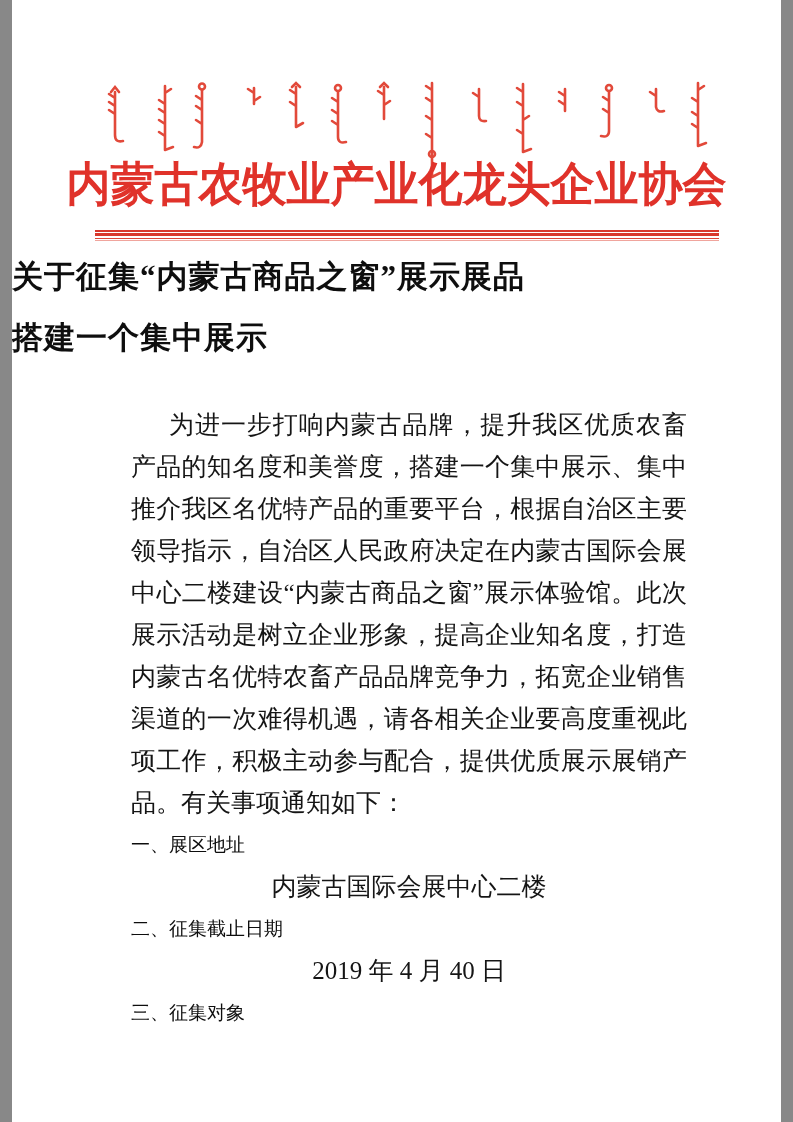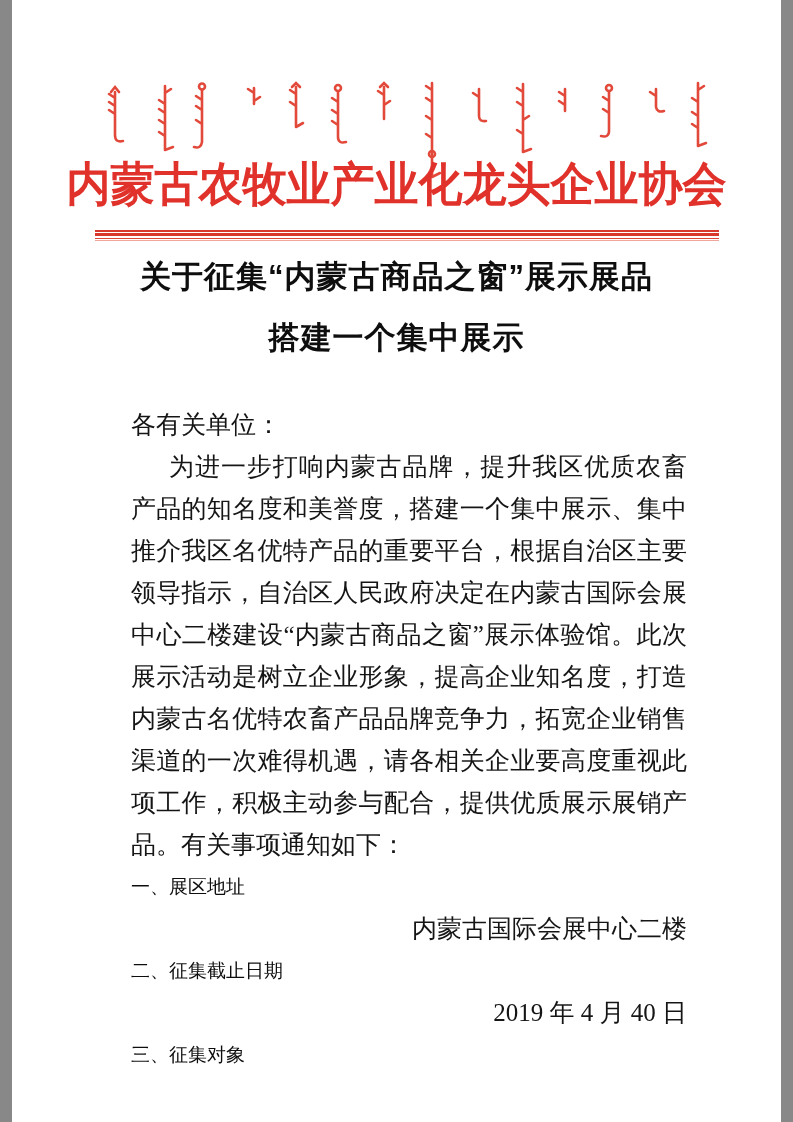--- a/index.html
+++ b/index.html
@@ -32,22 +32,21 @@
       #ffffff 1.5px, #ffffff 3px,
       #d8382c 3px, #d8382c 6px,
       #ffffff 6px, #ffffff 7.5px,
       #dd4437 7.5px, #dd4437 9px,
       #ffffff 9px, #ffffff 9.8px,
       #f0a59d 9.8px, #f0a59d 11px);
   }
   
   .doc-title{
     position:absolute;left:0;right:0;top:246px;
-    text-align:center;
-    font-family:Liberation Sans, sans-serif;
+    font-family:Liberation Serif, serif;
     font-weight:bold;
     font-size:31px;line-height:61px;
     color:#0e0e0e;
     letter-spacing:1px;
   }
   
   .body-text{
     position:absolute;left:119px;top:404px;width:556px;
     font-size:25px;line-height:42px;
     color:#151515;
@@ -56,21 +55,21 @@
   .body-text p, .body-text h3{margin:0;padding:0;font-weight:normal;}
   .salutation{text-align:left;}
   .main-para{text-align:justify;text-indent:38px;}
   .sec-heading{
     padding-left:38px;
     font-family:"Liberation Sans", sans-serif;
     font-weight:bold;
     font-size:19px;line-height:42px;
     color:#0d0d0d;
   }
-  .sec-content{padding-left:38px;text-align:right;}
+  .sec-content{padding-left:38px;text-align:center;}
 </style>
 </head>
 <body>
 
 <div class="page">
 
   <svg class="mongolian" viewBox="0 0 620 104" fill="none" stroke="#e2493a" stroke-width="2.6" stroke-linecap="round">
     <g stroke-width="2.6">
       <path d="M18,12 V55 M18,18 l-6,-4 M18,26 l-6,-4 M18,34 l-6,-4 M18,55 q0,8 8,6 M14,12 l4,-5 l4,5"></path>
       <path d="M68,6 V70 M68,13 l6,-4 M68,24 l-6,-4 M68,33 l-6,-4 M68,44 l-6,-4 M68,56 l-6,-4 M68,70 l8,-3"></path>
@@ -96,21 +95,20 @@
   <div class="org-name">内蒙古农牧业产业化龙头企业协会</div>
 
   <div class="red-rule"></div>
 
   <div class="doc-title">
     <div>关于征集“内蒙古商品之窗”展示展品</div>
     <div>搭建一个集中展示</div>
   </div>
 
   <div class="body-text">
-    <p class="salutation">各有关单位：</p>
     <p class="main-para">为进一步打响内蒙古品牌，提升我区优质农畜产品的知名度和美誉度，搭建一个集中展示、集中推介我区名优特产品的重要平台，根据自治区主要领导指示，自治区人民政府决定在内蒙古国际会展中心二楼建设“内蒙古商品之窗”展示体验馆。此次展示活动是树立企业形象，提高企业知名度，打造内蒙古名优特农畜产品品牌竞争力，拓宽企业销售渠道的一次难得机遇，请各相关企业要高度重视此项工作，积极主动参与配合，提供优质展示展销产品。有关事项通知如下：</p>
 
     <div>
       <h3 class="sec-heading">一、展区地址</h3>
       <p class="sec-content">内蒙古国际会展中心二楼</p>
     </div>
 
     <div>
       <h3 class="sec-heading">二、征集截止日期</h3>
       <p class="sec-content">2019 年 4 月 40 日</p>

